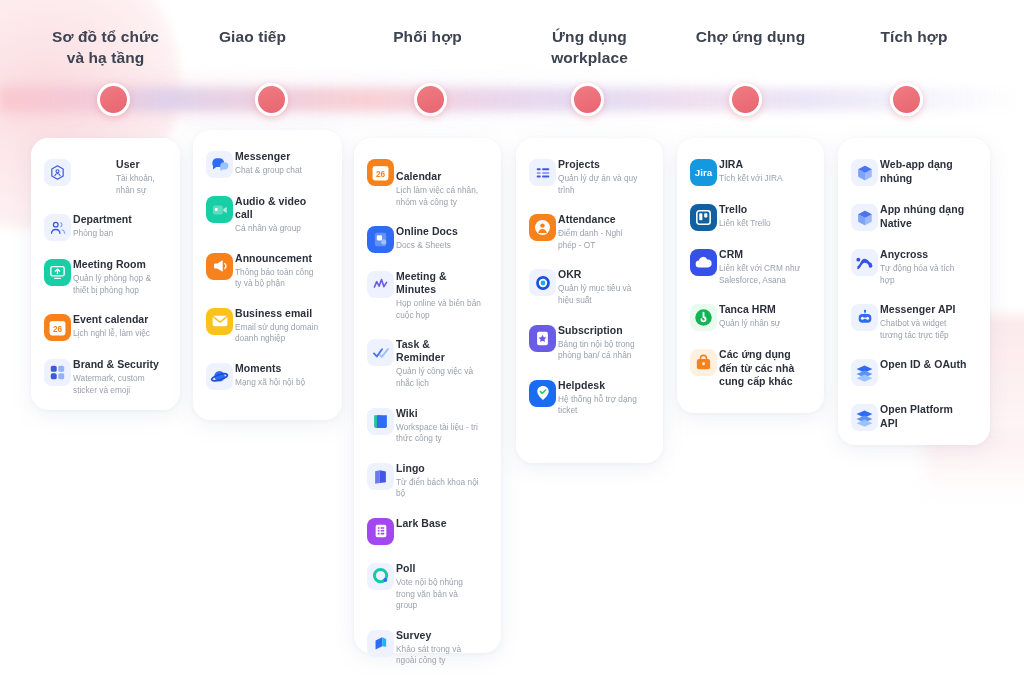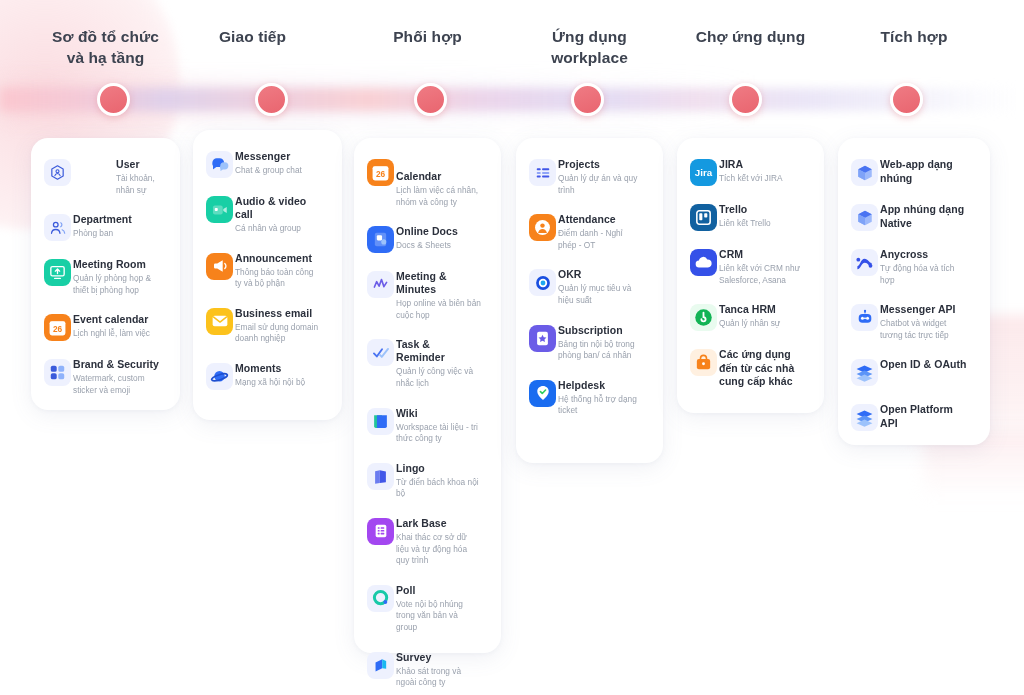--- a/index.html
+++ b/index.html
@@ -359,21 +359,20 @@
               <rect x="7" y="6.4" width="3" height="2.3" rx="0.7" fill="#a347f0"></rect>
               <rect x="11.4" y="6.4" width="5.6" height="2.3" rx="0.7" fill="#a347f0"></rect>
               <rect x="7" y="10.6" width="3" height="2.3" rx="0.7" fill="#a347f0"></rect>
               <rect x="11.4" y="10.6" width="5.6" height="2.3" rx="0.7" fill="#a347f0"></rect>
               <rect x="7" y="14.8" width="3" height="2.3" rx="0.7" fill="#a347f0"></rect>
               <rect x="11.4" y="14.8" width="5.6" height="2.3" rx="0.7" fill="#a347f0"></rect>
             </svg>
           </div>
           <div class="txt" style="width: 85px;">
             <div class="t-title">Lark Base</div>
-            <div class="t-sub">Khai thác cơ sở dữ liệu và tự động hóa quy trình</div>
           </div>
         </div>
         <div class="item">
           <div class="ic" style="background: rgb(238, 241, 254);">
             <svg width="18" height="18" viewBox="0 0 24 24">
               <circle cx="11.4" cy="11.4" r="8.2" fill="none" stroke="#18c9a8" stroke-width="4"></circle>
               <circle cx="17.8" cy="17.4" r="2.6" fill="#2f6cf6"></circle>
             </svg>
           </div>
           <div class="txt" style="width: 85px;">

